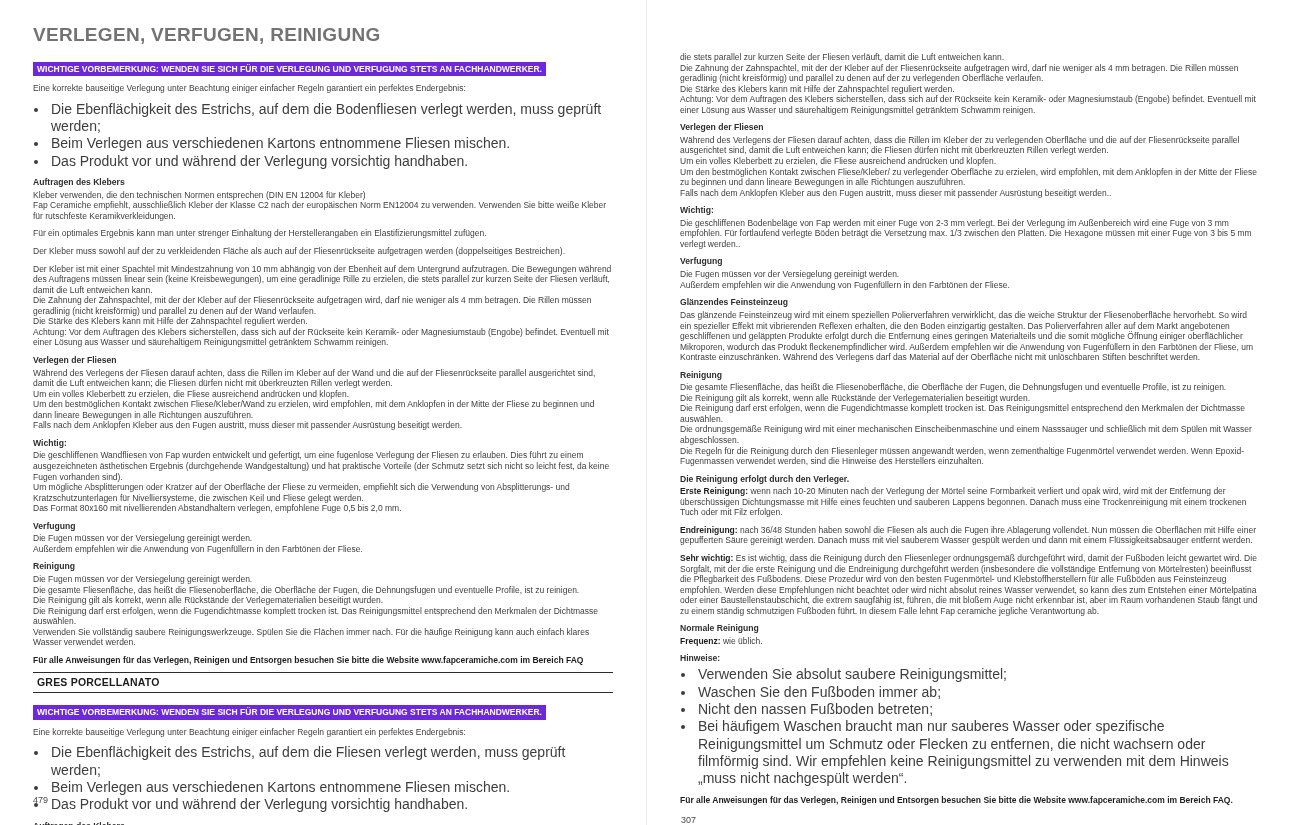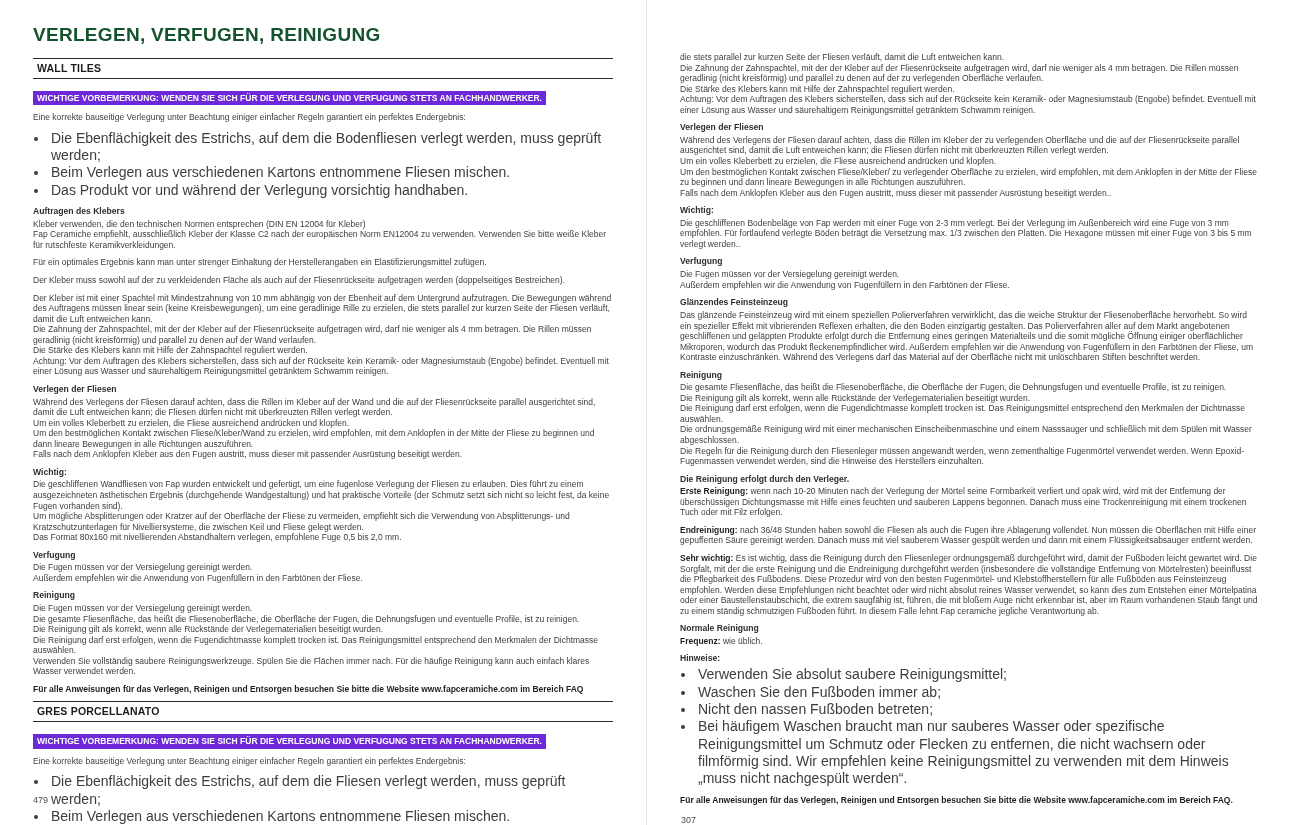--- a/index.html
+++ b/index.html
@@ -1,21 +1,21 @@
 <!DOCTYPE html>
 <html><head>
 <meta charset="utf-8">
 <style>
   html,body{margin:0;padding:0;background:#ffffff;}
   #page{position:relative;width:1293px;height:825px;background:#ffffff;overflow:hidden;
         font-family:"Liberation Sans","DejaVu Sans",sans-serif;color:#3d3d3d;}
   .page-col{position:absolute;top:0;}
   #left-col{left:33px;width:580px;}
   #right-col{left:680px;width:580px;padding-top:52px;}
-  .doc-title{color:#14532d;font-size:19px;font-weight:bold;letter-spacing:.3px;margin:24px 0 12px 0;}
+  .doc-title{color:#737373;font-size:19px;font-weight:bold;letter-spacing:.3px;margin:24px 0 12px 0;}
   .rule-header{border-top:1px solid #2b2b2b;border-bottom:1px solid #2b2b2b;
                font-size:10.5px;font-weight:bold;color:#1c1c1c;padding:3px 0 4px 4px;margin:0 0 8px 0;letter-spacing:.2px;}
   .highlight-wrap{margin:0 0 7px 0;}
   .highlight{display:inline-block;background:#6d28d9;color:#ffffff;font-weight:bold;
              font-size:8.5px;padding:2px 4px 2px 4px;line-height:1.2;}
   .subhead{font-size:8.6px;font-weight:bold;color:#2e2e2e;margin:7px 0 2px 0;line-height:1.25;}
   .body-p{font-size:8.5px;line-height:1.24;margin:0 0 7px 0;white-space:pre-line;}
   .body-p.bold{font-weight:bold;color:#1f1f1f;}
   .body-p strong{color:#1f1f1f;}
   ul.bullets{margin:0 0 7px 16px;padding:0;font-size:14px;line-height:1.24;}
@@ -24,21 +24,20 @@
   .page-num{position:absolute;top:795px;font-size:9px;color:#4a4a4a;}
   #page-num-left{left:33px;}
   #page-num-right{left:681px;margin-top:20px;}
 </style>
 </head>
 <body>
 
 <div id="page">
   <div class="page-col" id="left-col">
       <div class="doc-title">VERLEGEN, VERFUGEN, REINIGUNG</div>
-      <div class="rule-header">WALL TILES</div>
       <div class="highlight-wrap"><span class="highlight">WICHTIGE VORBEMERKUNG: WENDEN SIE SICH FÜR DIE VERLEGUNG UND VERFUGUNG STETS AN FACHHANDWERKER.</span></div>
       <p class="body-p">Eine korrekte bauseitige Verlegung unter Beachtung einiger einfacher Regeln garantiert ein perfektes Endergebnis:</p>
       <ul class="bullets">
         <li>Die Ebenflächigkeit des Estrichs, auf dem die Bodenfliesen verlegt werden, muss geprüft werden;</li>
         <li>Beim Verlegen aus verschiedenen Kartons entnommene Fliesen mischen.</li>
         <li>Das Produkt vor und während der Verlegung vorsichtig handhaben.</li>
       </ul>
       <div class="subhead">Auftragen des Klebers</div>
       <p class="body-p">Kleber verwenden, die den technischen Normen entsprechen (DIN EN 12004 für Kleber)
 Fap Ceramiche empfiehlt, ausschließlich Kleber der Klasse C2 nach der europäischen Norm EN12004 zu verwenden. Verwenden Sie bitte weiße Kleber für rutschfeste Keramikverkleidungen.</p>

